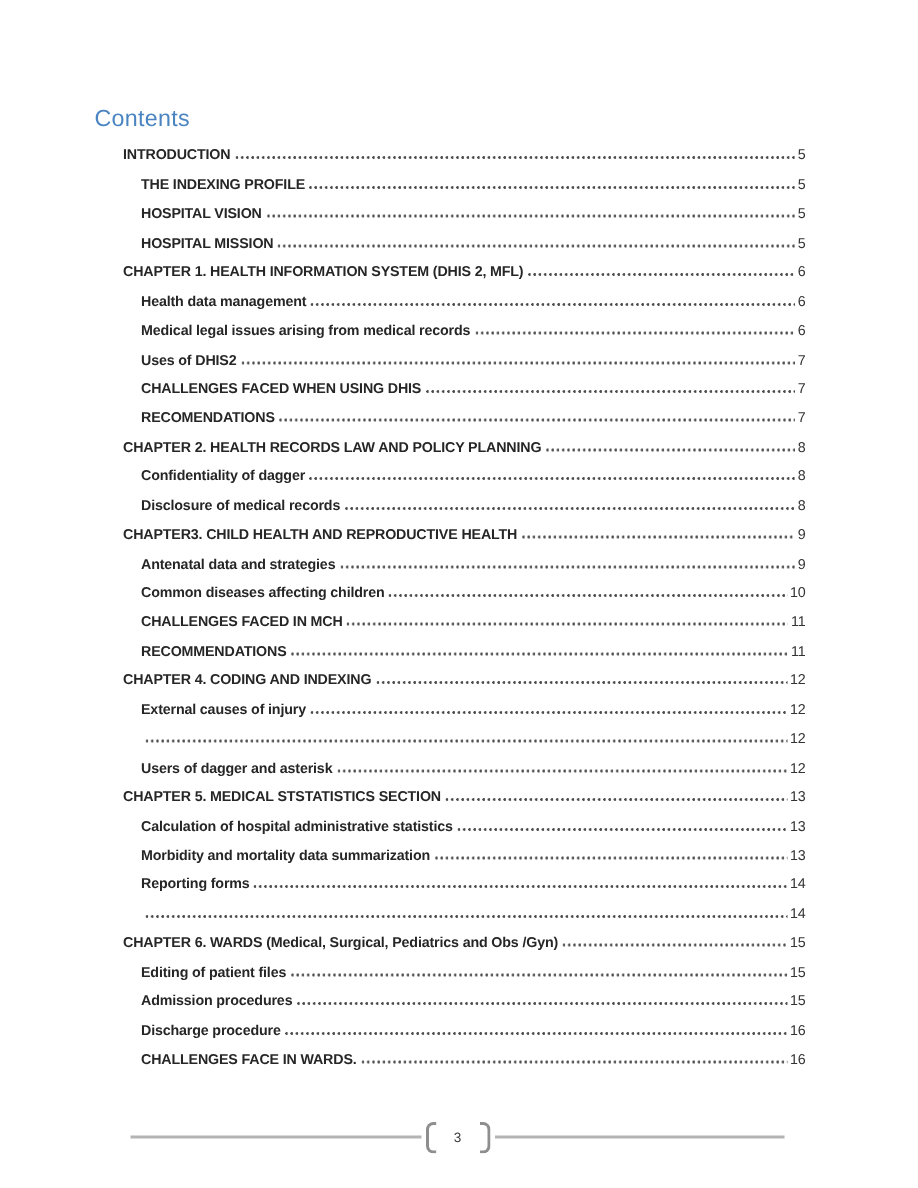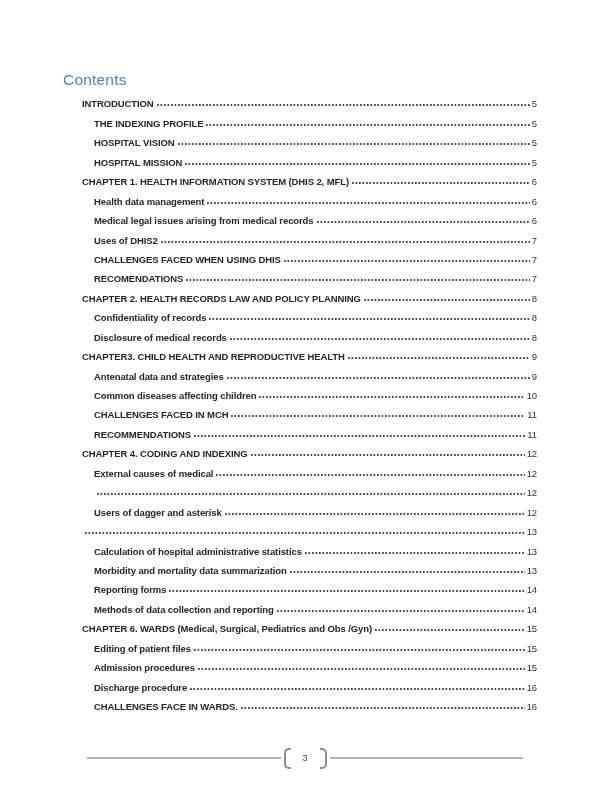--- a/index.html
+++ b/index.html
@@ -141,21 +141,21 @@
         <span class="toc-label">RECOMENDATIONS</span>
         <span class="toc-leader"></span>
         <span class="toc-page">7</span>
       </div>
       <div class="toc-row level-1">
         <span class="toc-label">CHAPTER 2. HEALTH RECORDS LAW AND POLICY PLANNING</span>
         <span class="toc-leader"></span>
         <span class="toc-page">8</span>
       </div>
       <div class="toc-row level-2">
-        <span class="toc-label">Confidentiality of records</span>
+        <span class="toc-label">Confidentiality of dagger</span>
         <span class="toc-leader"></span>
         <span class="toc-page">8</span>
       </div>
       <div class="toc-row level-2">
         <span class="toc-label">Disclosure of medical records</span>
         <span class="toc-leader"></span>
         <span class="toc-page">8</span>
       </div>
       <div class="toc-row level-1">
         <span class="toc-label">CHAPTER3. CHILD HEALTH AND REPRODUCTIVE HEALTH</span>
@@ -181,54 +181,54 @@
         <span class="toc-label">RECOMMENDATIONS</span>
         <span class="toc-leader"></span>
         <span class="toc-page">11</span>
       </div>
       <div class="toc-row level-1">
         <span class="toc-label">CHAPTER 4. CODING AND INDEXING</span>
         <span class="toc-leader"></span>
         <span class="toc-page">12</span>
       </div>
       <div class="toc-row level-2">
-        <span class="toc-label">External causes of medical</span>
+        <span class="toc-label">External causes of injury</span>
         <span class="toc-leader"></span>
         <span class="toc-page">12</span>
       </div>
       <div class="toc-row level-2">
         <span class="toc-leader"></span>
         <span class="toc-page">12</span>
       </div>
       <div class="toc-row level-2">
         <span class="toc-label">Users of dagger and asterisk</span>
         <span class="toc-leader"></span>
         <span class="toc-page">12</span>
       </div>
       <div class="toc-row level-1">
+        <span class="toc-label">CHAPTER 5. MEDICAL STSTATISTICS SECTION</span>
         <span class="toc-leader"></span>
         <span class="toc-page">13</span>
       </div>
       <div class="toc-row level-2">
         <span class="toc-label">Calculation of hospital administrative statistics</span>
         <span class="toc-leader"></span>
         <span class="toc-page">13</span>
       </div>
       <div class="toc-row level-2">
         <span class="toc-label">Morbidity and mortality data summarization</span>
         <span class="toc-leader"></span>
         <span class="toc-page">13</span>
       </div>
       <div class="toc-row level-2">
         <span class="toc-label">Reporting forms</span>
         <span class="toc-leader"></span>
         <span class="toc-page">14</span>
       </div>
       <div class="toc-row level-2">
-        <span class="toc-label">Methods of data collection and reporting</span>
         <span class="toc-leader"></span>
         <span class="toc-page">14</span>
       </div>
       <div class="toc-row level-1">
         <span class="toc-label">CHAPTER 6.  WARDS (Medical, Surgical, Pediatrics and Obs /Gyn)</span>
         <span class="toc-leader"></span>
         <span class="toc-page">15</span>
       </div>
       <div class="toc-row level-2">
         <span class="toc-label">Editing of patient files</span>

